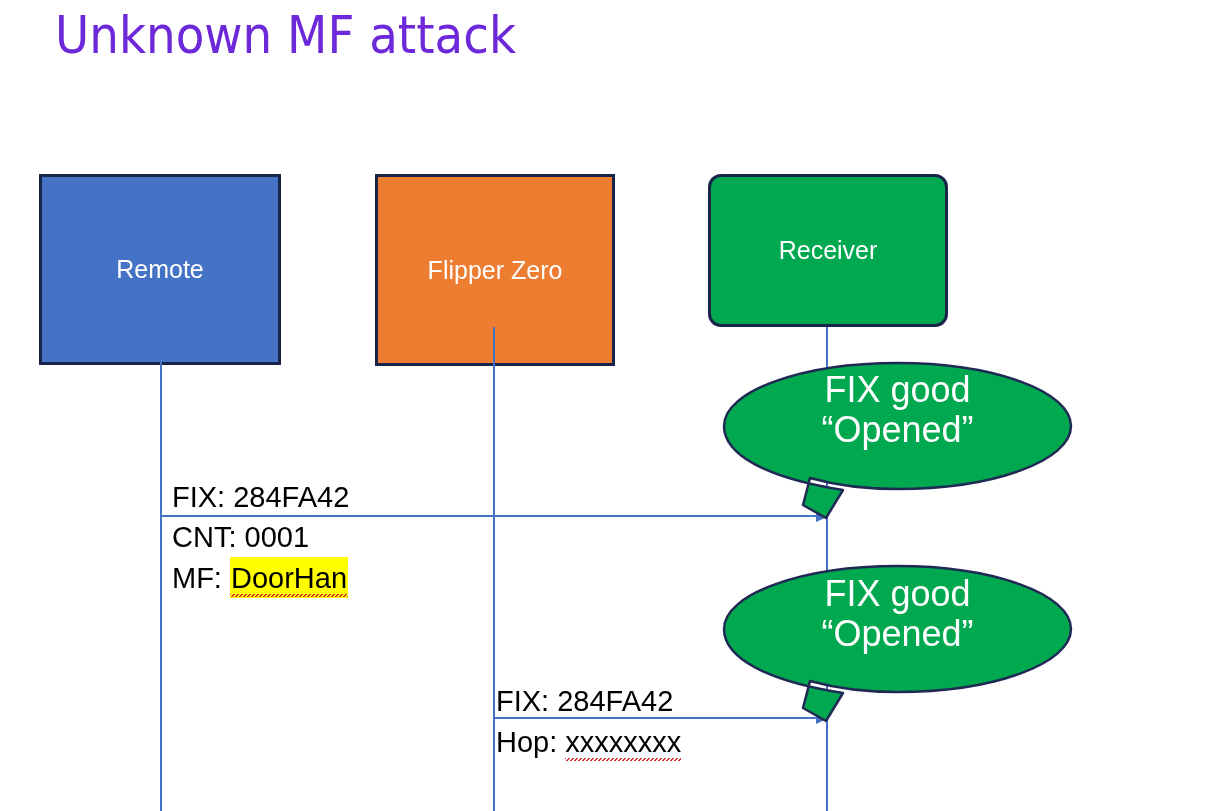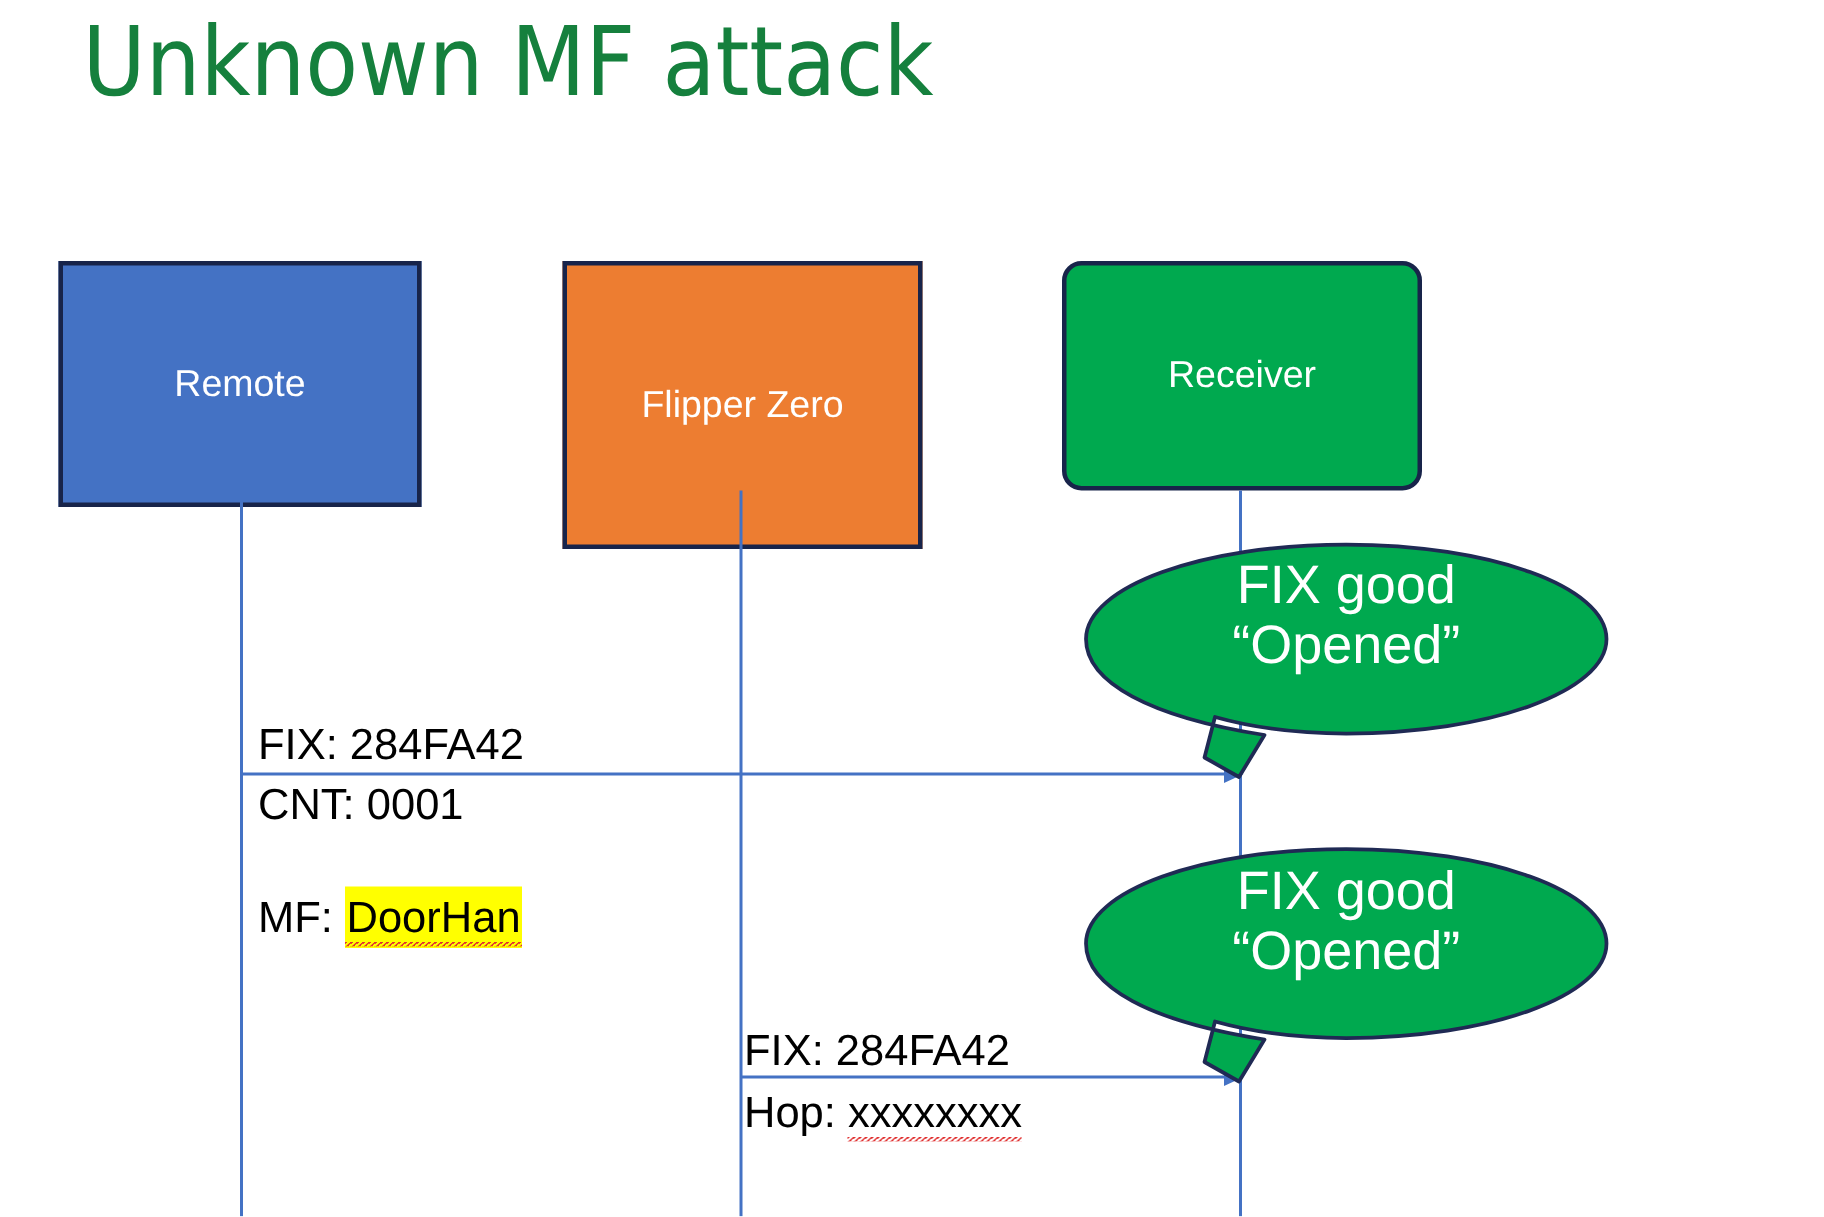--- a/index.html
+++ b/index.html
@@ -17,43 +17,43 @@
     background: #ffffff;
     overflow: hidden;
   }
 
   
   #slide-title {
     position: absolute;
     left: 55px;
     top: 6px;
     font-family: "DejaVu Sans Condensed", "Liberation Sans", sans-serif;
-    font-size: 64px;
+    font-size: 52px;
     font-weight: 400;
-    color: #15803d;
+    color: #6d28d9;
     letter-spacing: 0px;
     white-space: nowrap;
     line-height: 1.15;
   }
 
   
   .actor-box {
     position: absolute;
     border: 3px solid #18244a;
     box-sizing: border-box;
     display: flex;
     align-items: center;
     justify-content: center;
     color: #ffffff;
     font-size: 25px;
     font-weight: 400;
     font-family: "Liberation Sans", sans-serif;
   }
   #actor-remote {
-    left: 39px;  top: 174px;  width: 242px;  height: 164px;
+    left: 39px;  top: 174px;  width: 242px;  height: 191px;
     background: #4472C4;
   }
   #actor-flipper {
     left: 375px; top: 174px;  width: 240px;  height: 192px;
     background: #ED7D31;
   }
   #actor-receiver {
     left: 708px; top: 174px;  width: 240px;  height: 153px;
     background: #00A94F;
     border-radius: 13px;
@@ -100,21 +100,20 @@
   #msg1-line1 { left: 172px; top: 477px; }
   #msg1-line2 { left: 172px; top: 517px; }
   #msg1-line3 { left: 172px; top: 557px; }
   #msg2-line1 { left: 496px; top: 681px; }
   #msg2-line2 { left: 496px; top: 722px; }
   #msg2-line3 { left: 496px; top: 761px; }
 
   .hl {
     background: #FFFF00;
     padding: 1px 1px 0 1px;
-    margin-top: 34px;
   }
   .squiggle {
     position: relative;
     display: inline-block;
   }
   .squiggle::after {
     content: "";
     position: absolute;
     left: 0;
     right: 0;

